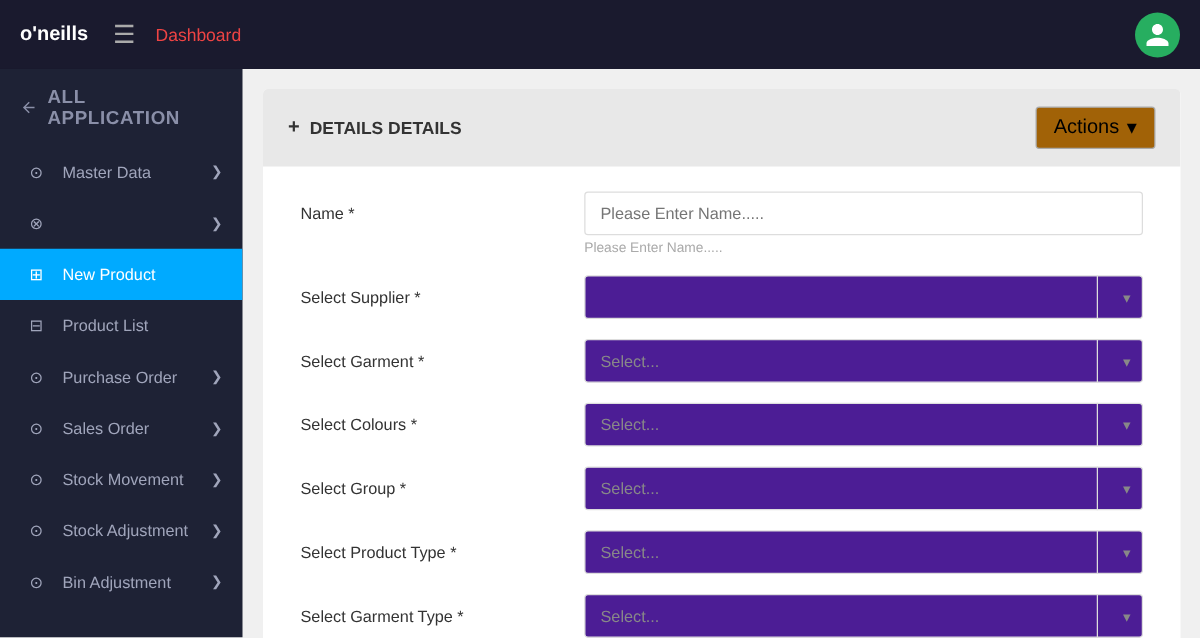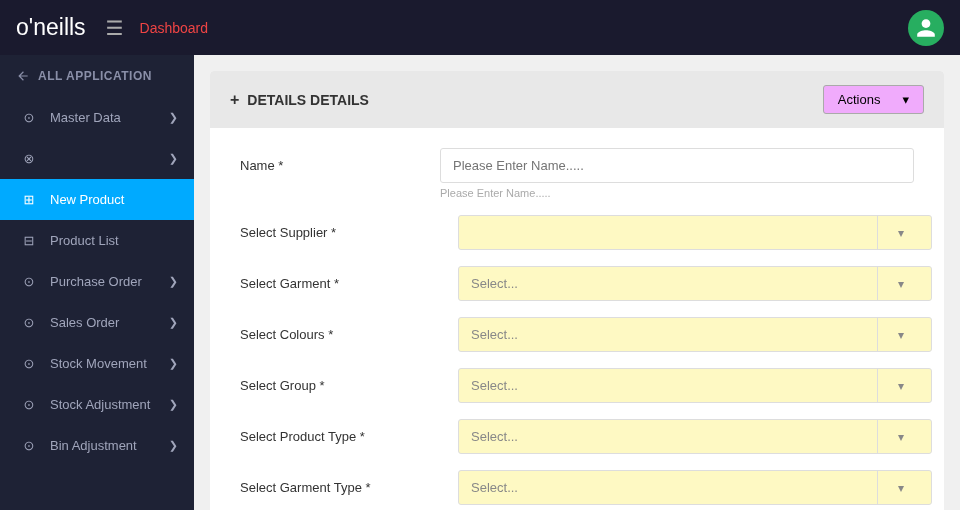--- a/index.html
+++ b/index.html
@@ -5,21 +5,21 @@
     * { box-sizing: border-box; margin: 0; padding: 0; }
     body { font-family: 'Segoe UI', Arial, sans-serif; background: #f0f0f0; display: flex; height: 510px; overflow: hidden; }
 
     
     .top-nav {
       position: fixed; top: 0; left: 0; right: 0; height: 55px;
       background: #1a1a2e; display: flex; align-items: center; z-index: 100;
       padding: 0 16px;
     }
     .logo {
-      color: white; font-size: 23px; font-weight: normal; margin-right: 20px;
+      color: white; font-size: 16px; font-weight: bold; margin-right: 20px;
       display: flex; align-items: center;
     }
     .hamburger-btn {
       color: #aaa; background: none; border: none; cursor: pointer;
       font-size: 20px; margin-right: 16px;
     }
     .nav-title { color: #ef4444; font-size: 14px; }
     .nav-avatar {
       margin-left: auto; width: 36px; height: 36px; border-radius: 50%;
       background: #27ae60; display: flex; align-items: center; justify-content: center;
@@ -30,21 +30,21 @@
     
     .layout { display: flex; width: 960px; height: 510px; padding-top: 55px; }
 
     
     .sidebar {
       width: 194px; background: #1e2235; height: 455px; overflow-y: auto;
       flex-shrink: 0;
     }
     .sidebar-header {
       display: flex; align-items: center; padding: 14px 16px; color: #8a8fa8;
-      font-size: 12px; font-weight: 600; letter-spacing: 0.5px; cursor: pointer;
+      font-size: 15px; font-weight: 600; letter-spacing: 0.5px; cursor: pointer;
     }
     .sidebar-header svg { margin-right: 8px; }
     .sidebar-item {
       display: flex; align-items: center; padding: 13px 16px 13px 20px;
       color: #a0a5bb; font-size: 13px; cursor: pointer; position: relative;
     }
     .sidebar-item.active { background: #00aaff; color: white; }
     .sidebar-item .item-icon { margin-right: 12px; width: 18px; text-align: center; }
     .sidebar-item .chevron { margin-left: auto; font-size: 11px; }
     .sidebar-item .item-label { flex: 1; }
@@ -58,48 +58,48 @@
     }
     .card-header {
       background: #e8e8e8; padding: 14px 20px; display: flex;
       align-items: center; justify-content: space-between;
     }
     .card-header-title {
       font-size: 14px; font-weight: 700; color: #333; display: flex; align-items: center;
     }
     .card-header-title .plus { margin-right: 8px; font-size: 16px; }
     .actions-btn {
-      background: #f0abfc; border: 1px solid #aaa; padding: 6px 14px;
-      font-size: 13px; cursor: pointer; border-radius: 3px; display: flex;
-      align-items: center; gap: 22px;
+      background: #a16207; border: 1px solid #aaa; padding: 6px 14px;
+      font-size: 16px; cursor: pointer; border-radius: 3px; display: flex;
+      align-items: center; gap: 6px;
     }
 
     
     .form-body { padding: 20px 30px; }
     .form-row {
-      display: flex; align-items: flex-start; margin-bottom: 16px;
+      display: flex; align-items: flex-start; margin-bottom: 16px; gap: 27px;
     }
     .form-label {
       width: 200px; font-size: 13px; color: #333; padding-top: 10px;
       flex-shrink: 0;
     }
     .form-field { flex: 1; }
     .form-input {
       width: 100%; border: 1px solid #ddd; border-radius: 3px;
       padding: 9px 12px; font-size: 13px; color: #555; outline: none;
     }
     .form-hint { font-size: 11px; color: #aaa; margin-top: 4px; }
 
     .select-wrapper {
       position: relative; width: 100%;
     }
     .select-field {
       width: 100%; border: 1px solid #ddd; border-radius: 3px;
-      padding: 9px 12px; font-size: 13px; color: #888; background: #fef9c3;
-      appearance: none; outline: none; cursor: pointer; margin-left: 18px;
+      padding: 9px 12px; font-size: 13px; color: #888; background: #4c1d95;
+      appearance: none; outline: none; cursor: pointer;
     }
     .select-divider {
       position: absolute; right: 36px; top: 0; bottom: 0;
       width: 1px; background: #ddd;
     }
     .select-arrow {
       position: absolute; right: 10px; top: 50%; transform: translateY(-50%);
       color: #888; font-size: 12px; pointer-events: none;
     }
   </style>

